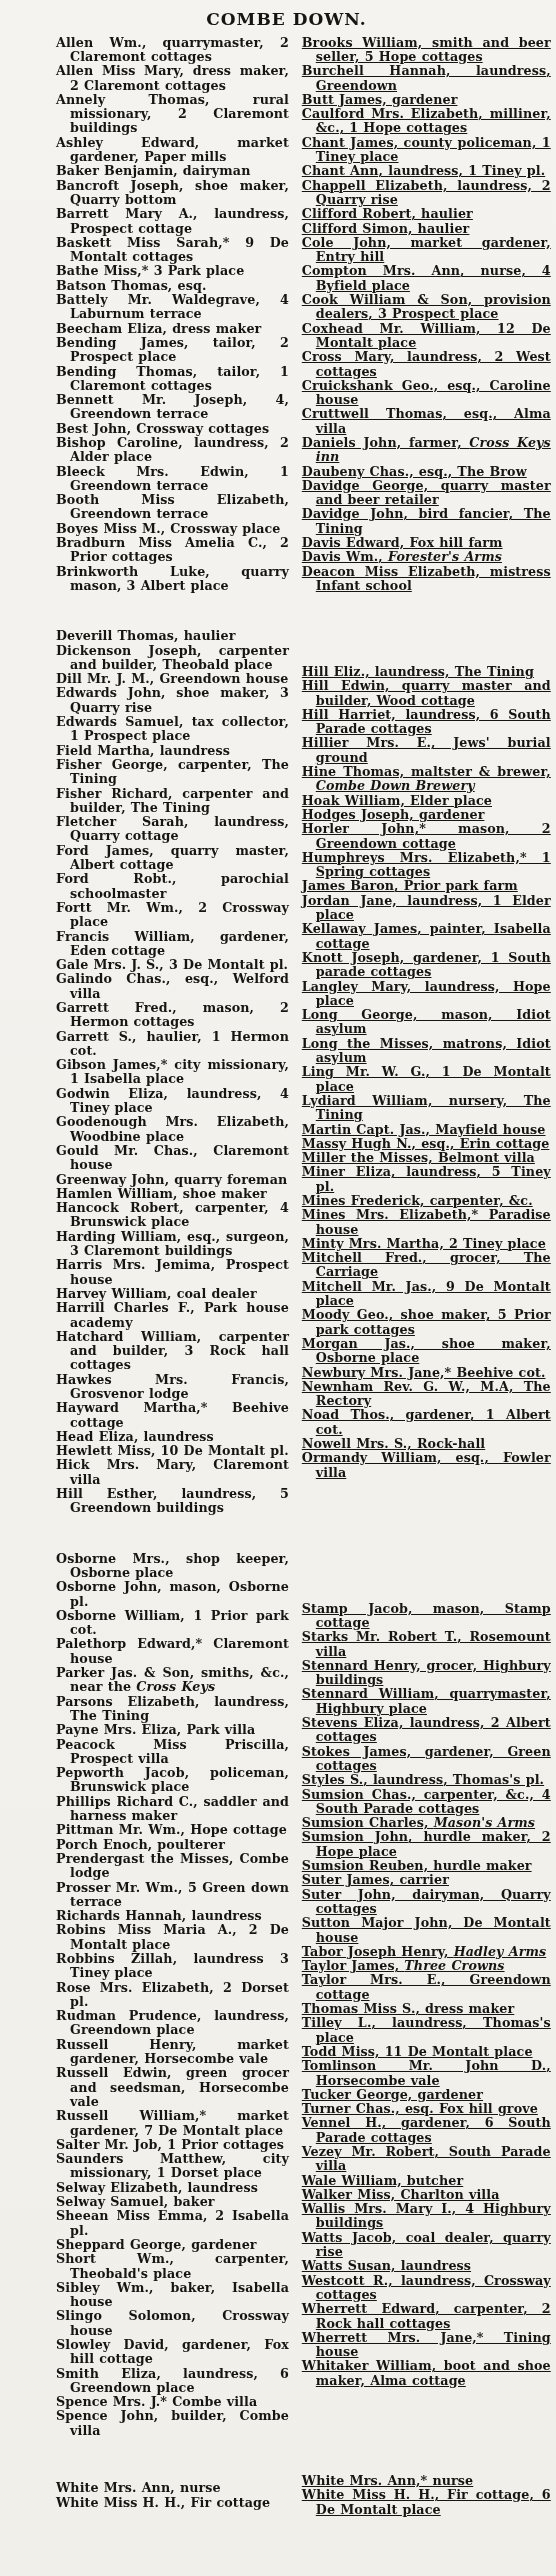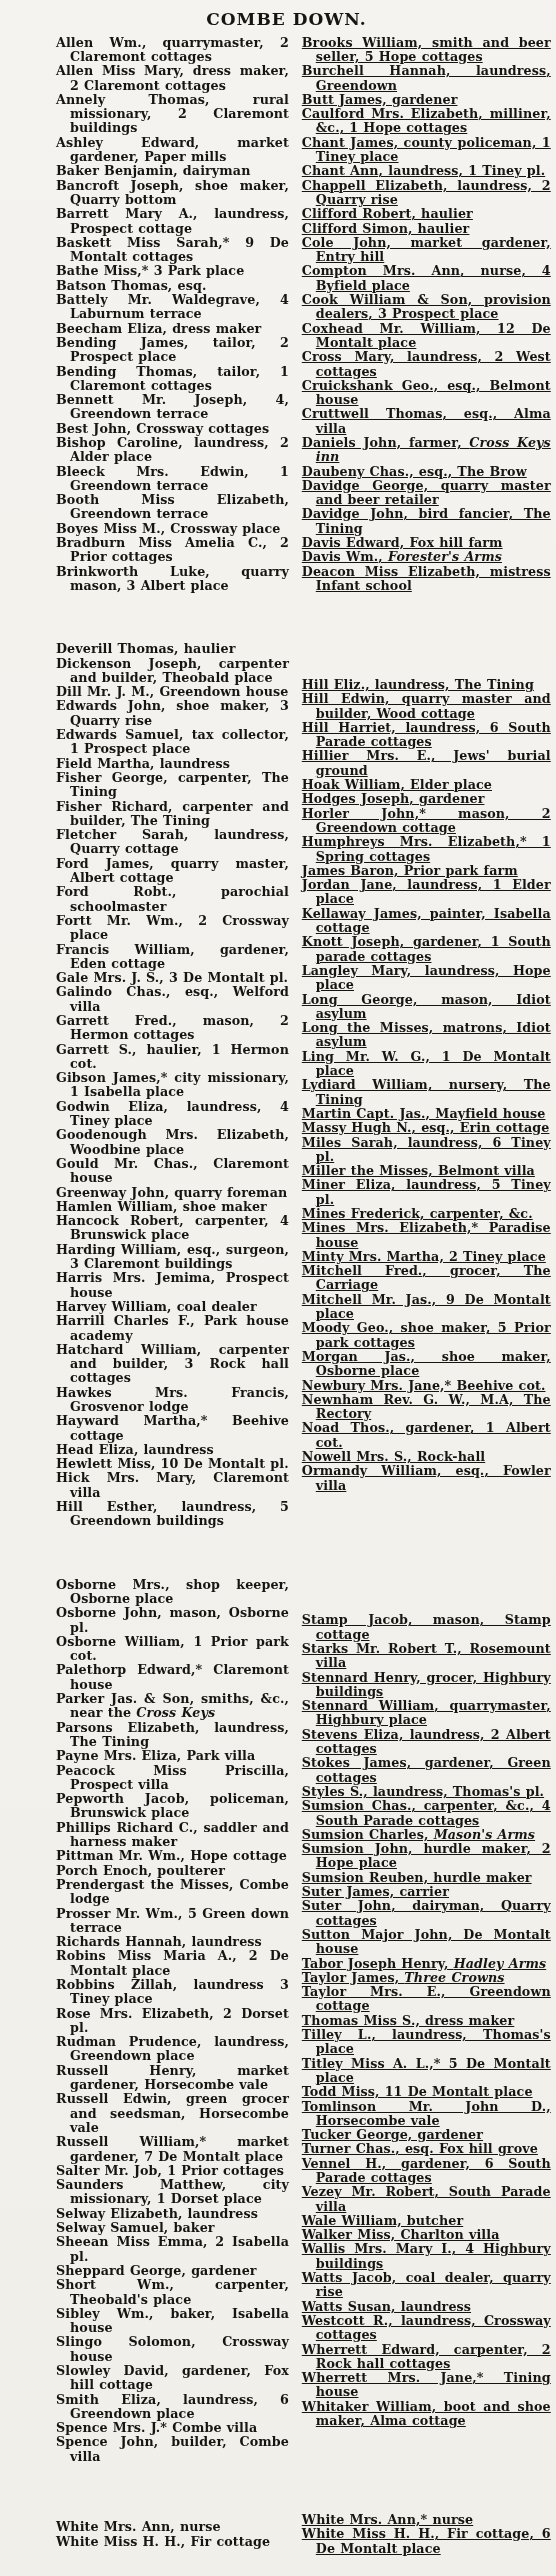--- a/index.html
+++ b/index.html
@@ -26,21 +26,21 @@
   }
   #directory {
     padding-top: 5.1px;
   }
   .row {
     display: flex;
     align-items: center;
     margin-left: 56px;
   }
   .row + .row {
-    margin-top: 49px;
+    margin-top: 36px;
   }
   .col {
     width: 233px;
   }
   .col.right {
     width: 249px;
     padding-left: 10.2px;
     text-decoration: underline;
   }
   .divider {
@@ -104,21 +104,21 @@
         <p class="entry">Chant James, county policeman, 1 Tiney place</p>
         <p class="entry">Chant Ann, laundress, 1 Tiney pl.</p>
         <p class="entry">Chappell Elizabeth, laundress, 2 Quarry rise</p>
         <p class="entry">Clifford Robert, haulier</p>
         <p class="entry">Clifford Simon, haulier</p>
         <p class="entry">Cole John, market gardener, Entry hill</p>
         <p class="entry">Compton Mrs. Ann, nurse, 4 Byfield place</p>
         <p class="entry">Cook William &amp; Son, provision dealers, 3 Prospect place</p>
         <p class="entry">Coxhead Mr. William, 12 De Montalt place</p>
         <p class="entry">Cross Mary, laundress, 2 West cottages</p>
-        <p class="entry">Cruickshank Geo., esq., Belmont house</p>
+        <p class="entry">Cruickshank Geo., esq., Caroline house</p>
         <p class="entry">Cruttwell Thomas, esq., Alma villa</p>
         <p class="entry">Daniels John, farmer, <i>Cross Keys inn</i></p>
         <p class="entry">Daubeny Chas., esq., The Brow</p>
         <p class="entry">Davidge George, quarry master and beer retailer</p>
         <p class="entry">Davidge John, bird fancier, The Tining</p>
         <p class="entry">Davis Edward, Fox hill farm</p>
         <p class="entry">Davis Wm., <i>Forester's Arms</i></p>
         <p class="entry">Deacon Miss Elizabeth, mistress Infant school</p>
       </div>
     </div>
@@ -159,36 +159,36 @@
         <p class="entry">Hewlett Miss, 10 De Montalt pl.</p>
         <p class="entry">Hick Mrs. Mary, Claremont villa</p>
         <p class="entry">Hill Esther, laundress, 5 Greendown buildings</p>
       </div>
       <div class="divider"></div>
       <div class="col right">
         <p class="entry">Hill Eliz., laundress, The Tining</p>
         <p class="entry">Hill Edwin, quarry master and builder, Wood cottage</p>
         <p class="entry">Hill Harriet, laundress, 6 South Parade cottages</p>
         <p class="entry">Hillier Mrs. E., Jews' burial ground</p>
+        <p class="entry">Hine Thomas, maltster &amp; brewer, <i>Combe Down Brewery</i></p>
         <p class="entry">Hoak William, Elder place</p>
         <p class="entry">Hodges Joseph, gardener</p>
         <p class="entry">Horler John,* mason, 2 Greendown cottage</p>
         <p class="entry">Humphreys Mrs. Elizabeth,* 1 Spring cottages</p>
         <p class="entry">James Baron, Prior park farm</p>
         <p class="entry">Jordan Jane, laundress, 1 Elder place</p>
         <p class="entry">Kellaway James, painter, Isabella cottage</p>
         <p class="entry">Knott Joseph, gardener, 1 South parade cottages</p>
         <p class="entry">Langley Mary, laundress, Hope place</p>
         <p class="entry">Long George, mason, Idiot asylum</p>
         <p class="entry">Long the Misses, matrons, Idiot asylum</p>
         <p class="entry">Ling Mr. W. G., 1 De Montalt place</p>
         <p class="entry">Lydiard William, nursery, The Tining</p>
         <p class="entry">Martin Capt. Jas., Mayfield house</p>
         <p class="entry">Massy Hugh N., esq., Erin cottage</p>
-        <p class="entry">Miles Sarah, laundress, 6 Tiney pl.</p>
         <p class="entry">Miller the Misses, Belmont villa</p>
         <p class="entry">Miner Eliza, laundress, 5 Tiney pl.</p>
         <p class="entry">Mines Frederick, carpenter, &amp;c.</p>
         <p class="entry">Mines Mrs. Elizabeth,* Paradise house</p>
         <p class="entry">Minty Mrs. Martha, 2 Tiney place</p>
         <p class="entry">Mitchell Fred., grocer, The Carriage</p>
         <p class="entry">Mitchell Mr. Jas., 9 De Montalt place</p>
         <p class="entry">Moody Geo., shoe maker, 5 Prior park cottages</p>
         <p class="entry">Morgan Jas., shoe maker, Osborne place</p>
         <p class="entry">Newbury Mrs. Jane,* Beehive cot.</p>
@@ -250,21 +250,20 @@
         <p class="entry">Sumsion John, hurdle maker, 2 Hope place</p>
         <p class="entry">Sumsion Reuben, hurdle maker</p>
         <p class="entry">Suter James, carrier</p>
         <p class="entry">Suter John, dairyman, Quarry cottages</p>
         <p class="entry">Sutton Major John, De Montalt house</p>
         <p class="entry">Tabor Joseph Henry, <i>Hadley Arms</i></p>
         <p class="entry">Taylor James, <i>Three Crowns</i></p>
         <p class="entry">Taylor Mrs. E., Greendown cottage</p>
         <p class="entry">Thomas Miss S., dress maker</p>
         <p class="entry">Tilley L., laundress, Thomas's place</p>
-        <p class="entry">Titley Miss A. L.,* 5 De Montalt place</p>
         <p class="entry">Todd Miss, 11 De Montalt place</p>
         <p class="entry">Tomlinson Mr. John D., Horsecombe vale</p>
         <p class="entry">Tucker George, gardener</p>
         <p class="entry">Turner Chas., esq. Fox hill grove</p>
         <p class="entry">Vennel H., gardener, 6 South Parade cottages</p>
         <p class="entry">Vezey Mr. Robert, South Parade villa</p>
         <p class="entry">Wale William, butcher</p>
         <p class="entry">Walker Miss, Charlton villa</p>
         <p class="entry">Wallis Mrs. Mary I., 4 Highbury buildings</p>
         <p class="entry">Watts Jacob, coal dealer, quarry rise</p>

